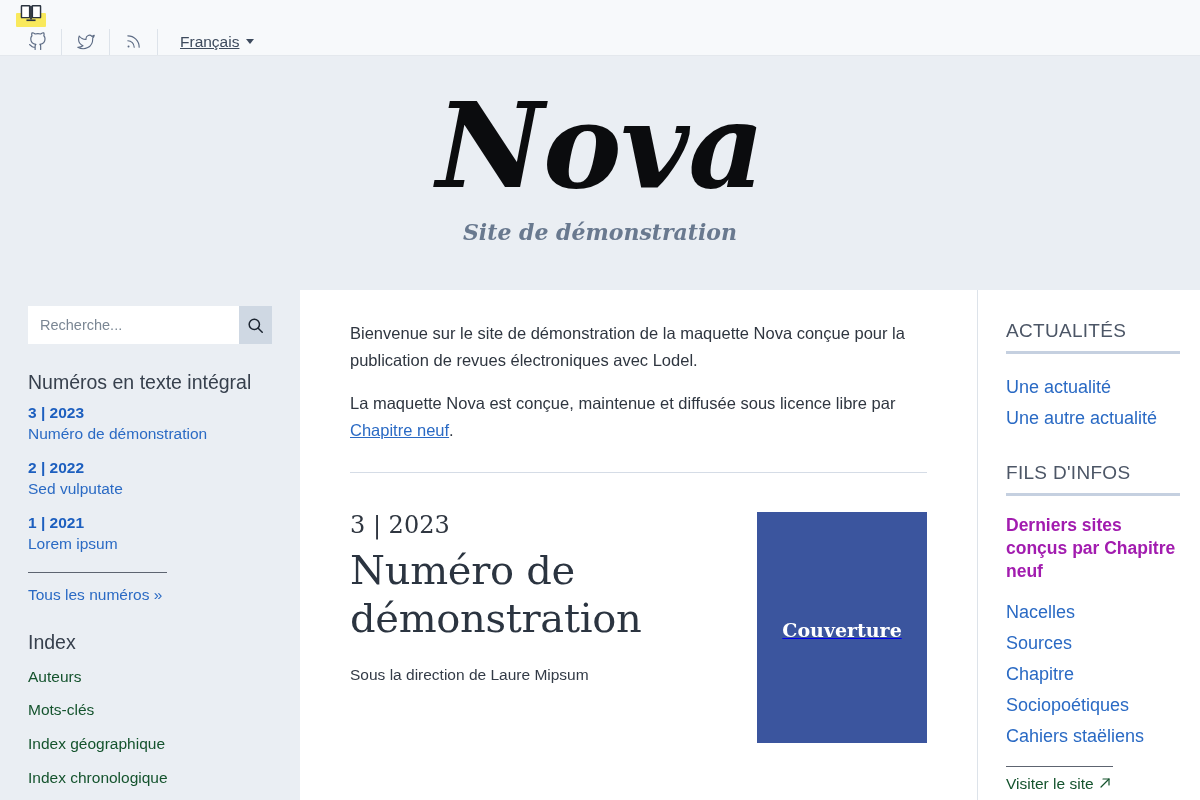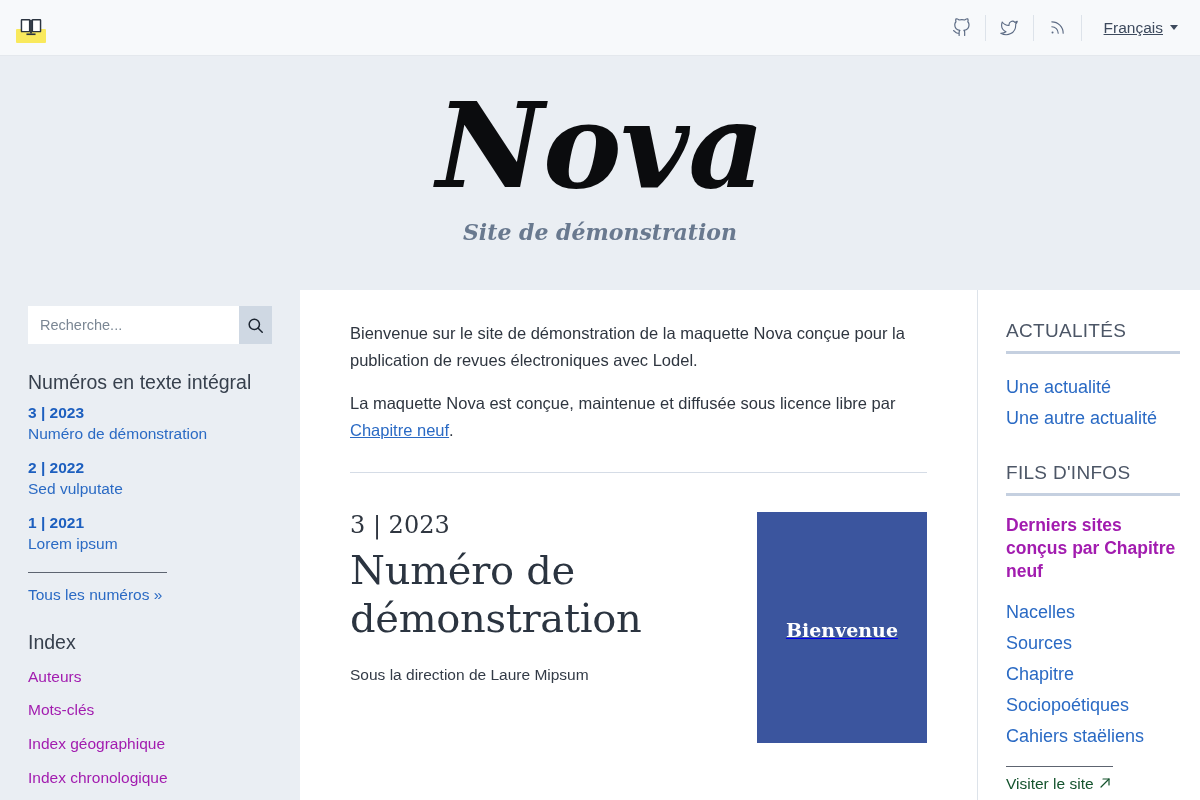--- a/index.html
+++ b/index.html
@@ -17,22 +17,23 @@
     color: #2f3640;
     -webkit-font-smoothing: antialiased;
   }
 
   
   .topbar {
     height: 56px;
     background: #f7f9fb;
     border-bottom: 1px solid #e4e8ed;
     display: flex;
-    align-items: center;
+    align-items: flex-start;
     padding: 0 18px 0 14px;
+    flex-direction: column;
   }
 
   .logo-wrap {
     display: inline-flex;
     align-items: center;
     justify-content: center;
     width: 34px;
     height: 32px;
     position: relative;
   }
@@ -194,21 +195,21 @@
     color: #2a6ac4;
     text-decoration: none;
     cursor: pointer;
     display: block;
   }
 
   .index-list { margin-top: 4px; }
   .index-link {
     display: block;
     font-size: 15.5px;
-    color: #a21caf;
+    color: #14532d;
     text-decoration: none;
     line-height: 20.8px;
     cursor: pointer;
     margin-top: 13px;
   }
 
   
   .center-col {
     flex: 1;
     background: #ffffff;
@@ -454,21 +455,21 @@
 
     <hr class="content-rule">
 
     <section class="issue-block">
       <div class="issue-meta">
         <div class="issue-block-num">3 | 2023</div>
         <h1 class="issue-block-title">Numéro de démonstration</h1>
         <div class="issue-block-dir">Sous la direction de Laure Mipsum</div>
       </div>
       <a class="cover" href="#">
-        <span class="cover-label">Bienvenue</span>
+        <span class="cover-label">Couverture</span>
       </a>
     </section>
 
   </main>
 
   <aside class="right-col">
 
     <h2 class="rs-heading">ACTUALITÉS</h2>
     <div class="rs-underline"></div>
 

